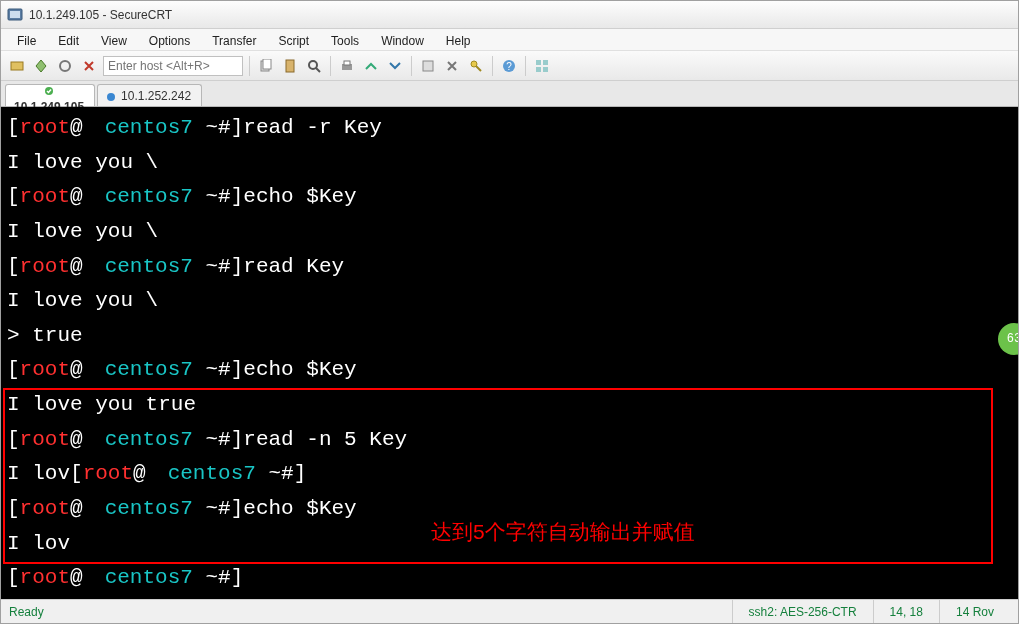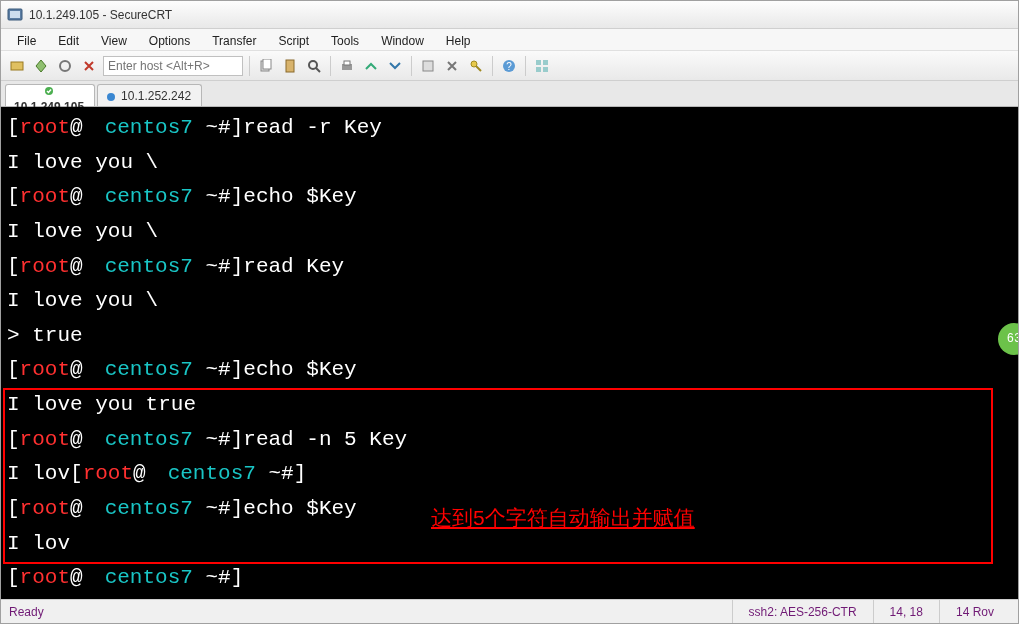--- a/index.html
+++ b/index.html
@@ -131,21 +131,21 @@
     box-shadow:0 1px 4px rgba(0,0,0,0.3);
   }
   .statusbar {
     height:24px;
     background:#f0f0f0;
     border-top:1px solid #cfcfcf;
     display:flex;
     align-items:center;
     padding:0 8px;
     font-size:12px;
-    color:#701a75;
+    color:#15803d;
   }
   .statusbar .spacer { flex:1; }
   .statusbar .cell { padding:0 16px; border-left:1px solid #ccc; height:100%; display:flex; align-items:center;}
 </style>
 </head>
 <body>
 
 <div class="titlebar">
   <span class="app-icon">
     <svg width="16" height="16" viewBox="0 0 16 16">
@@ -272,21 +272,21 @@
   <div class="tab">
     <span class="dot"><svg width="10" height="10">
           <circle cx="5" cy="5" r="4" fill="#3a87d1"></circle>
         </svg></span>
     <span>10.1.252.242</span>
   </div>
 </div>
 
 <div class="terminal" id="term"><div><div><span class="c-white">[</span><span class="c-red">root</span><span class="c-white">@</span><span class="c-cyan">centos7</span><span class="c-white"> ~#</span><span class="c-white">]</span><span class="c-white">read -r Key</span></div><div><span class="c-white">I love you \</span></div><div><span class="c-white">[</span><span class="c-red">root</span><span class="c-white">@</span><span class="c-cyan">centos7</span><span class="c-white"> ~#</span><span class="c-white">]</span><span class="c-white">echo $Key</span></div><div><span class="c-white">I love you \</span></div><div><span class="c-white">[</span><span class="c-red">root</span><span class="c-white">@</span><span class="c-cyan">centos7</span><span class="c-white"> ~#</span><span class="c-white">]</span><span class="c-white">read Key</span></div><div><span class="c-white">I love you \</span></div><div><span class="c-white">&gt; true</span></div><div><span class="c-white">[</span><span class="c-red">root</span><span class="c-white">@</span><span class="c-cyan">centos7</span><span class="c-white"> ~#</span><span class="c-white">]</span><span class="c-white">echo $Key</span></div><div><span class="c-white">I love you true</span></div><div><span class="c-white">[</span><span class="c-red">root</span><span class="c-white">@</span><span class="c-cyan">centos7</span><span class="c-white"> ~#</span><span class="c-white">]</span><span class="c-white">read -n 5 Key</span></div><div><span class="c-white">I lov</span><span class="c-white">[</span><span class="c-red">root</span><span class="c-white">@</span><span class="c-cyan">centos7</span><span class="c-white"> ~#</span><span class="c-white">]</span><span class="c-white"></span></div><div><span class="c-white">[</span><span class="c-red">root</span><span class="c-white">@</span><span class="c-cyan">centos7</span><span class="c-white"> ~#</span><span class="c-white">]</span><span class="c-white">echo $Key</span></div><div><span class="c-white">I lov</span></div><div><span class="c-white">[</span><span class="c-red">root</span><span class="c-white">@</span><span class="c-cyan">centos7</span><span class="c-white"> ~#</span><span class="c-white">]</span><span class="c-white"></span></div></div>
   <div class="box" style="left:2px; top:281px; width:990px; height:176px;"></div>
-  <div class="annot" style="left:430px; top:394px;text-decoration:underline;">达到5个字符自动输出并赋值</div>
+  <div class="annot" style="left:430px; top:408px;">达到5个字符自动输出并赋值</div>
   <div class="badge">63</div>
 </div>
 
 <div class="statusbar">
   <span>Ready</span>
   <span class="spacer"></span>
   <span class="cell">ssh2: AES-256-CTR</span>
   <span class="cell">14, 18</span>
   <span class="cell">14 Rov</span>
 </div>

